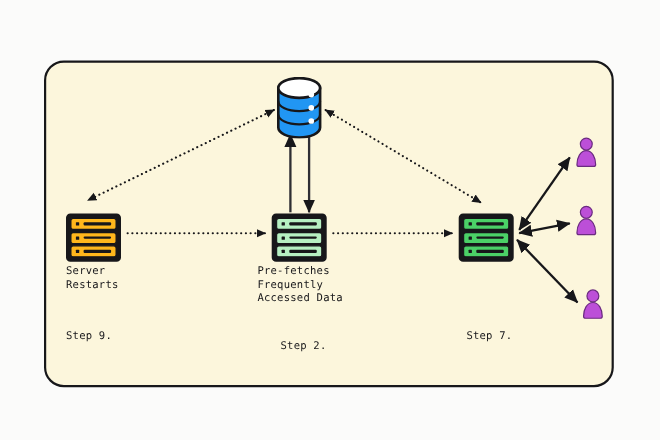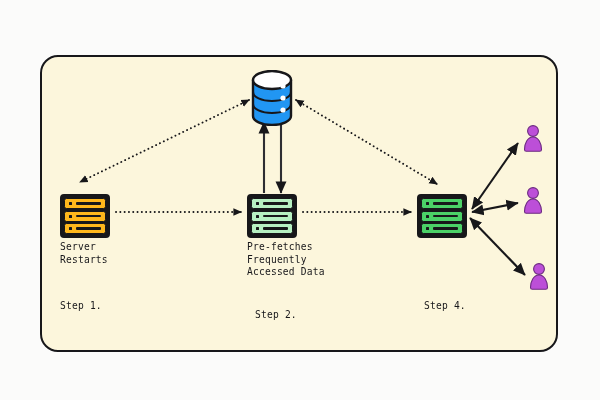--- a/index.html
+++ b/index.html
@@ -90,21 +90,21 @@
   
   .node-label {
     position: absolute;
     font-size: 9.6px;
     line-height: 12.6px;
     color: #17171a;
     white-space: pre;
     letter-spacing: 0.2px;
   }
   #label-step1-node { left: 60px;  top: 241px; }
-  #label-step2-node { left: 247px; top: 241px; }
+  #label-step2-node { left: 234px; top: 241px; }
   #label-step3-node { left: 417px; top: 241px; }
 
   .step-label {
     position: absolute;
     font-size: 9.6px;
     line-height: 12.6px;
     color: #17171a;
     white-space: pre;
     letter-spacing: 0.2px;
   }
@@ -227,19 +227,19 @@
   </div>
 
   <div class="node-label" id="label-step1-node">Server
 Restarts</div>
 
   <div class="node-label" id="label-step2-node">Pre-fetches
 Frequently
 Accessed Data</div>
 
 
-  <div class="step-label" id="step-1">Step 1.</div>
+  <div class="step-label" id="step-1">Step 9.</div>
 
   <div class="step-label" id="step-2">Step 2.</div>
 
-  <div class="step-label" id="step-3">Step 4.</div>
+  <div class="step-label" id="step-3">Step 7.</div>
 
 </div>
 
 </body></html>

